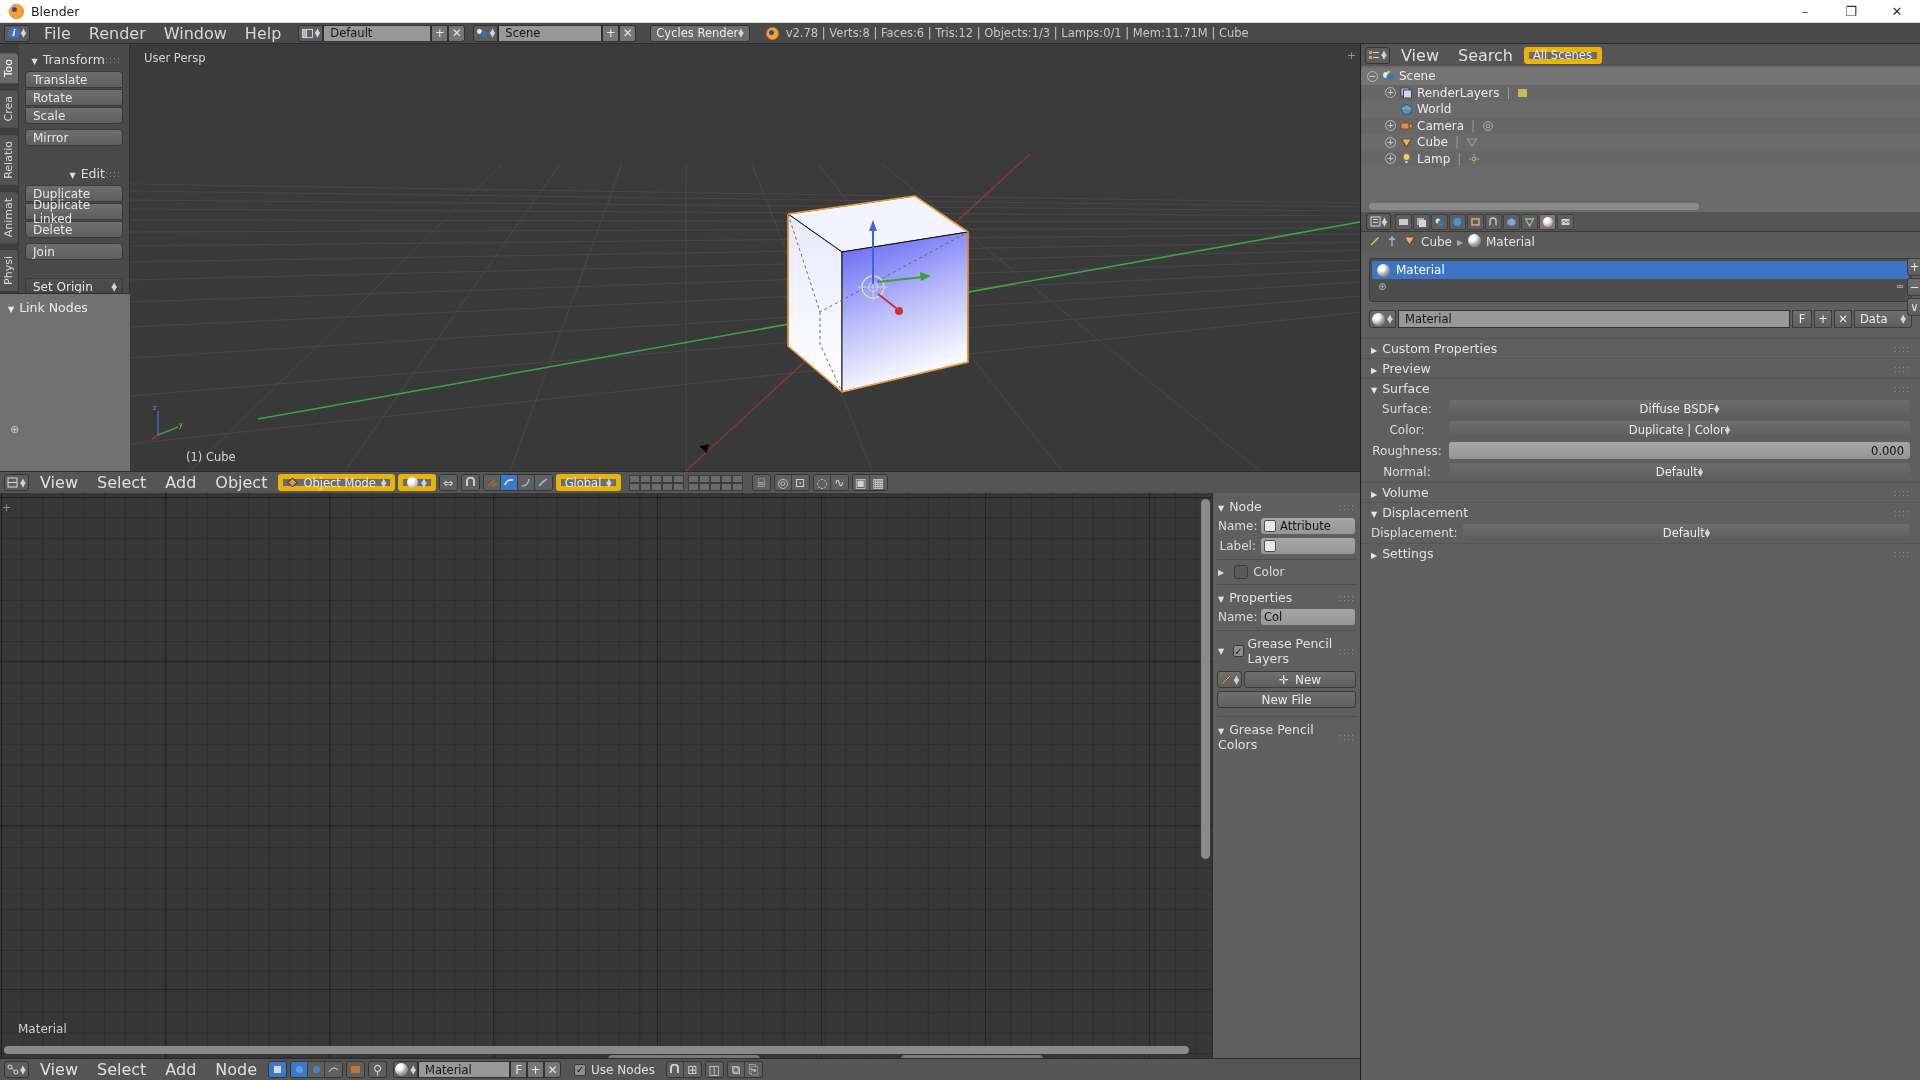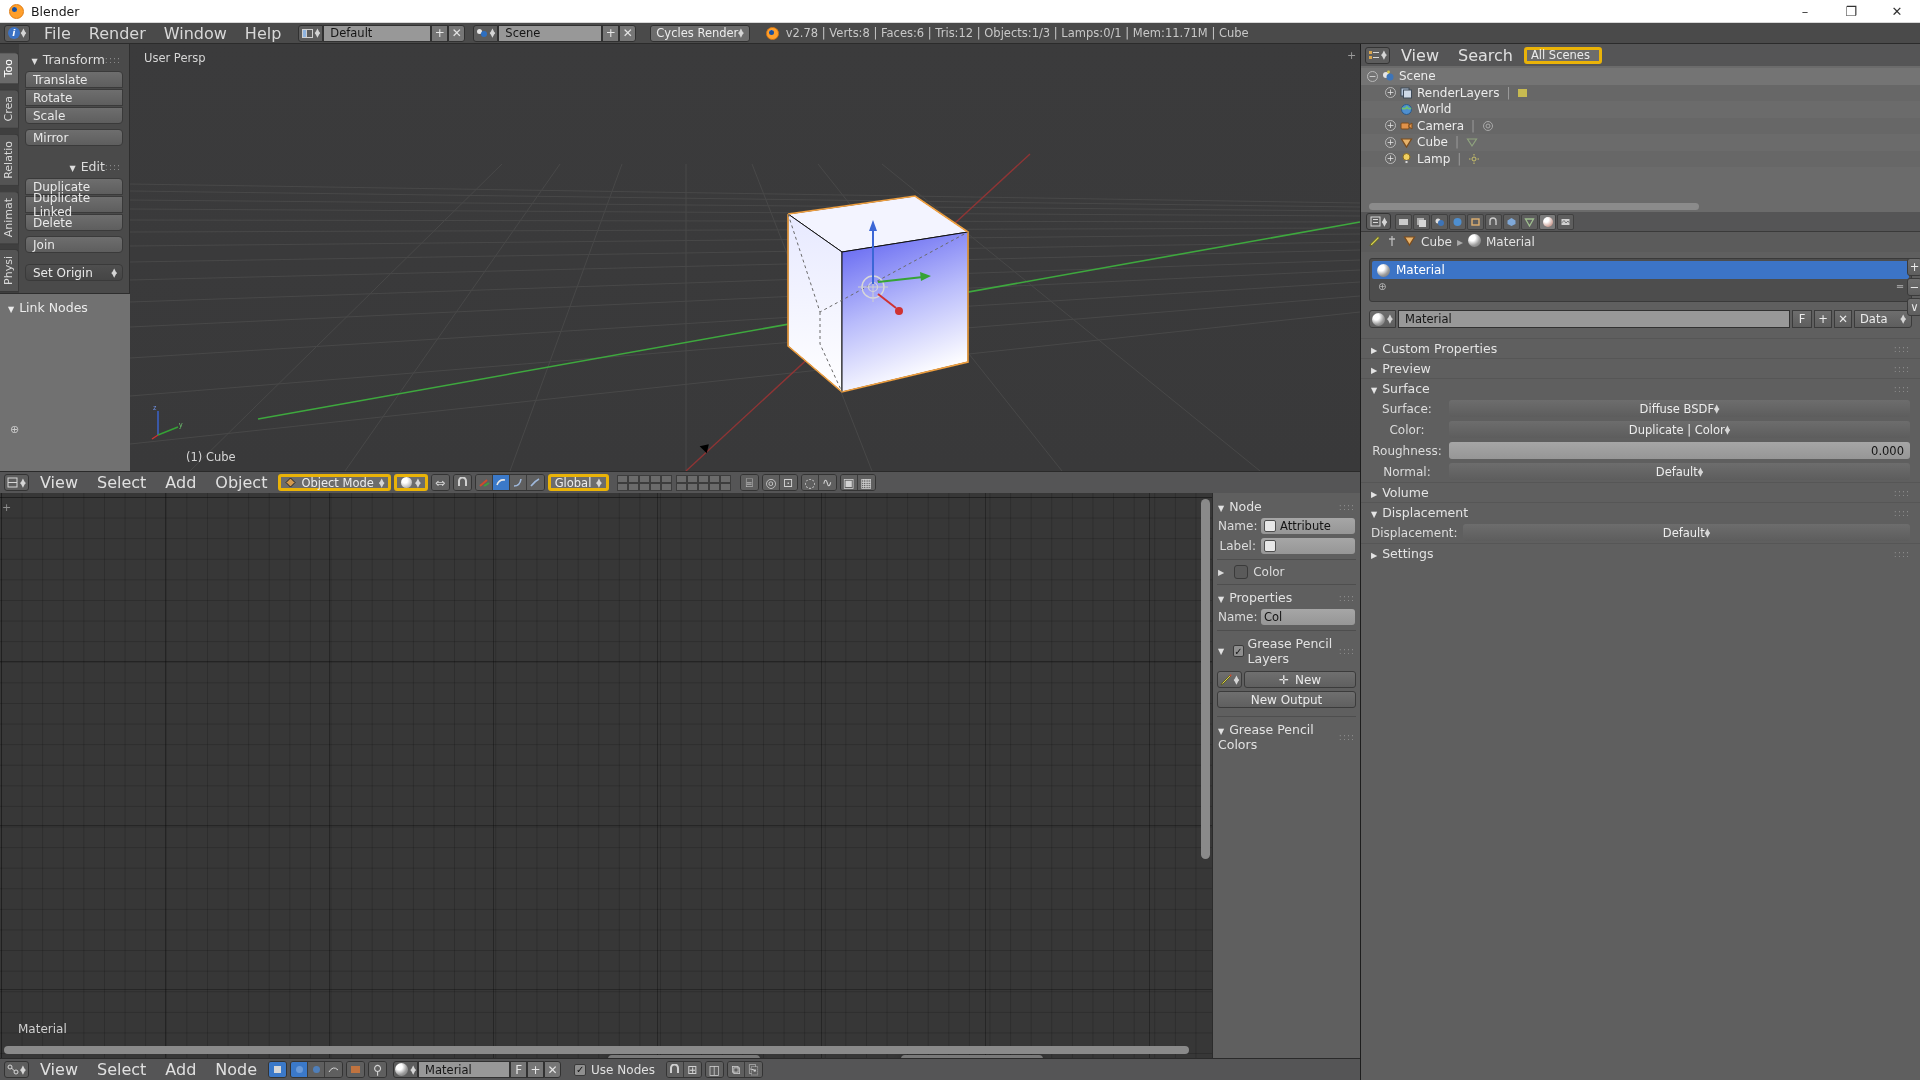--- a/index.html
+++ b/index.html
@@ -66,39 +66,39 @@
   .tools-body{ flex:1; padding:6px 6px 0 6px; overflow:hidden; }
   .panel-hdr{ display:flex; align-items:center; justify-content:flex-end; color:#dcdcdc;
     font-size:12.5px; padding:2px 2px 4px 2px;}
   .tri{ font-size:8px; margin-right:5px; }
   .dots{ color:#8e8e8e; font-size:9px; letter-spacing:1px;}
   .tbtn{ height:17px; background:linear-gradient(#6e6e6e,#5e5e5e); border:1px solid #3a3a3a;
     color:#e9e9e9; font-size:12px; display:flex; align-items:center; padding-left:7px;
     margin-bottom:1px;}
   .tbtn.top{ border-radius:4px 4px 0 0; }
   .tbtn.bot{ border-radius:0 0 4px 4px; margin-bottom:5px;}
-  .tbtn.single{ border-radius:4px; margin-bottom:11px;}
+  .tbtn.single{ border-radius:4px; margin-bottom:18px;}
   .tbtn.dark{ background:linear-gradient(#4f4f4f,#454545); justify-content:space-between; padding-right:5px;}
   .tbtn.mid{ border-radius:0; }
 
   .viewport{ flex:1; position:relative; overflow:hidden;
     background:linear-gradient(#3b3b3c,#39393a); }
   .vp-label{ position:absolute; left:14px; top:7px; color:#d6d6d6; font-size:11.5px;}
   .vp-obj{ position:absolute; left:56px; bottom:7px; color:#d6d6d6; font-size:11.5px;}
   .axis-gizmo{ position:absolute; left:20px; bottom:30px; width:36px; height:36px;}
   .vp-plus{ position:absolute; right:3px; top:7px; width:10px;height:10px; color:#9a9a9a;
     font-size:11px; line-height:10px;}
 
   
   .ehdr{ height:22px; background:#555556; border-top:1px solid #2a2a2a;
     display:flex; align-items:center; padding:0 4px; gap:3px; }
   .ed-icon{ width:25px;height:17px;background:#5d5d5d;border:1px solid #343434;border-radius:3px;
     display:flex;align-items:center;justify-content:center;gap:1px;}
   .hmenu{ padding:1px 8px; font-size:16px; color:#e0e0e0;}
-  .modesel{ height:17px;background:#6c6c6c;border:3px solid #eab308;border-radius:3px;
+  .modesel{ height:17px;background:#6c6c6c;border:5px solid #eab308;border-radius:3px;
     display:flex;align-items:center;gap:5px;padding:0 4px;font-size:11.5px;color:#ececec;}
   .hgrp{ display:flex; align-items:center; background:#5a5a5a; border:1px solid #343434;
     border-radius:3px; height:17px; overflow:hidden;}
   .hbtn{ width:17px;height:17px;display:flex;align-items:center;justify-content:center;
     border-right:1px solid #3c3c3c; background:#5f5f5f;}
   .hbtn:last-child{border-right:none;}
   .hbtn.on{ background:#3b79c9; }
   .layergrid{ display:flex; gap:4px; margin-left:5px;}
   .lg{ display:flex; }
   .lgc{ width:11px;height:8px;background:#6b6b6b;border:1px solid #3d3d3d;}
@@ -589,21 +589,21 @@
                 <path d="M1 11 L3 10 L11 2 L10 1 L2 9 Z" fill="#d7d24a" stroke="#5a5a2a"></path>
                 <path d="M10 1 L11 2" stroke="#d04a2e" stroke-width="2"></path>
               </svg>
             <span class="arrows">▲<br>▼</span>
           </span>
           <span class="np-btn" style="flex:1;margin-top:0;gap:6px;">
             <span>✛</span>
             <span>New</span>
           </span>
         </div>
-        <div class="np-btn">New Output</div>
+        <div class="np-btn">New File</div>
         <div class="np-sep" style="margin-top:8px;"></div>
         <div class="np-hdr">
           <span><span class="tri">▼</span><span>Grease Pencil Colors</span></span>
           <span class="dots">::::</span>
         </div>
       </div>
     </div>
 
     <div class="ehdr">
       <div class="ed-icon">

